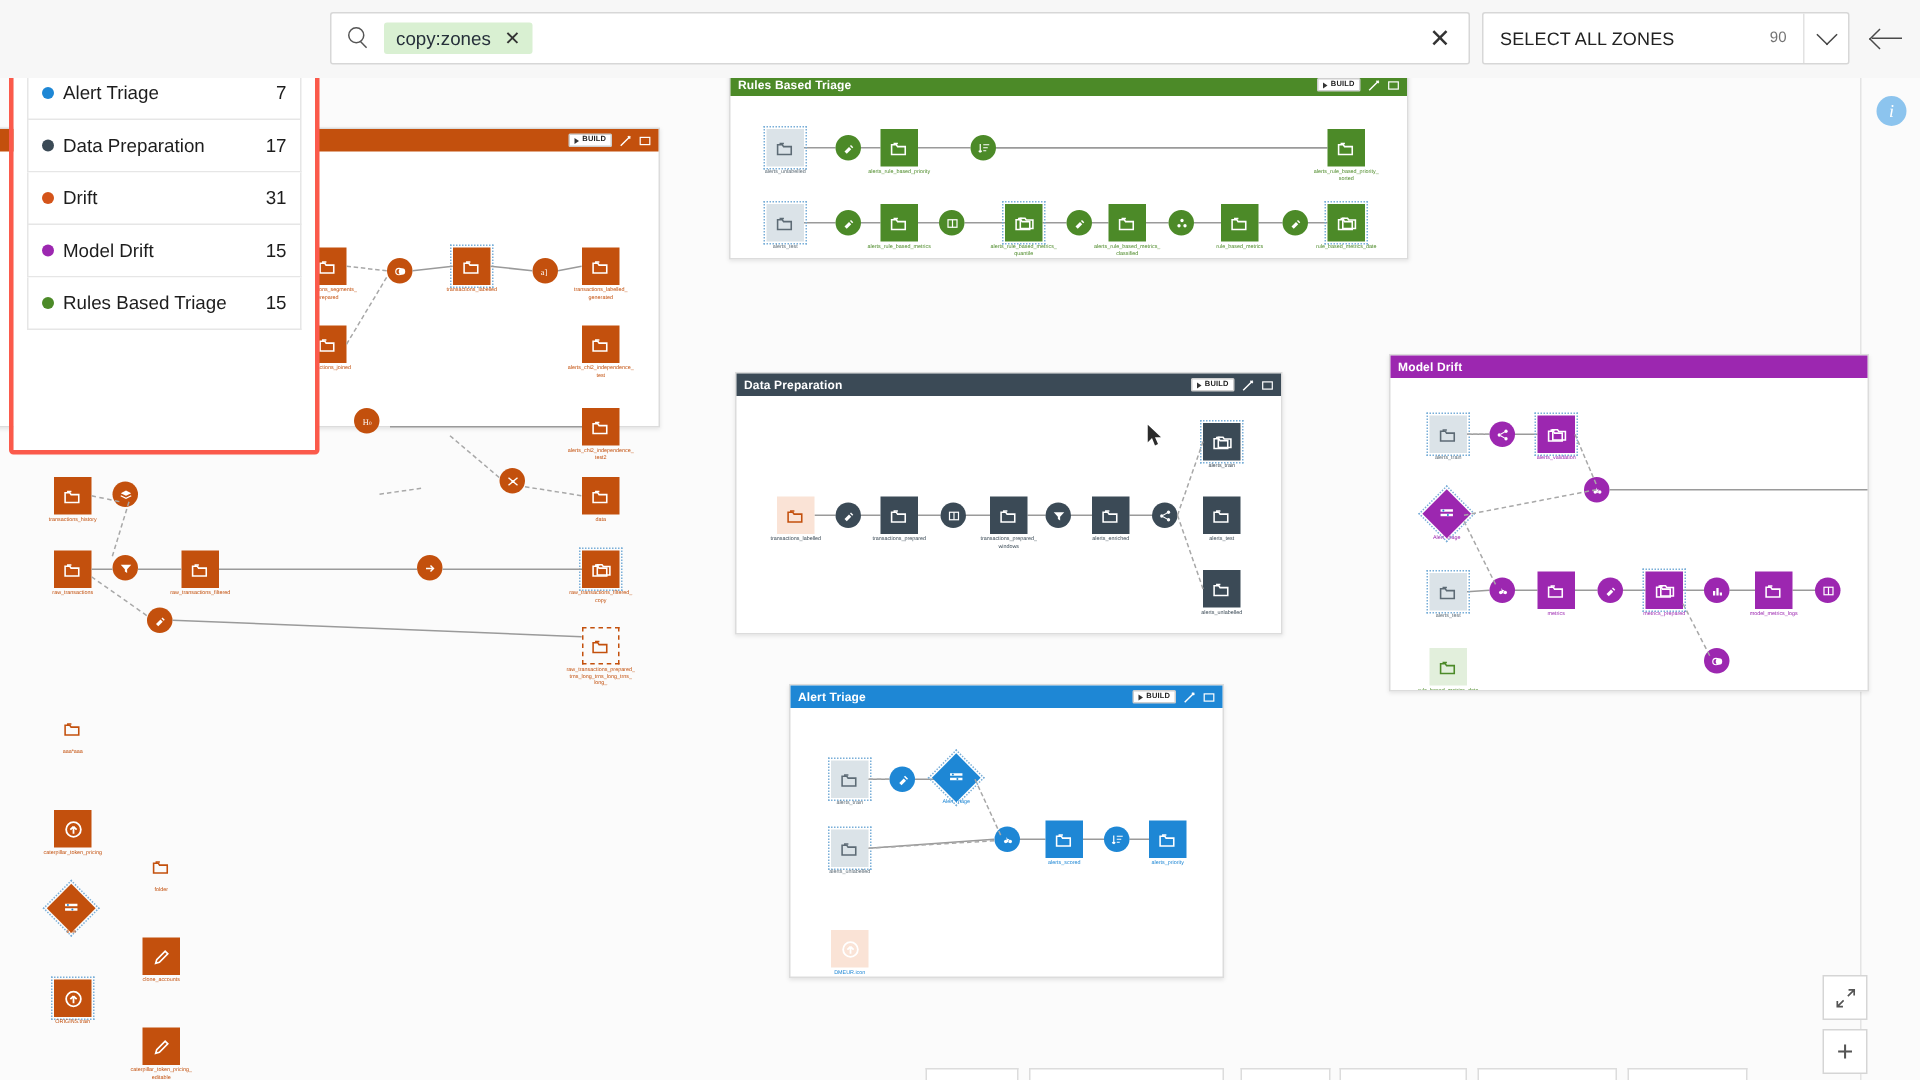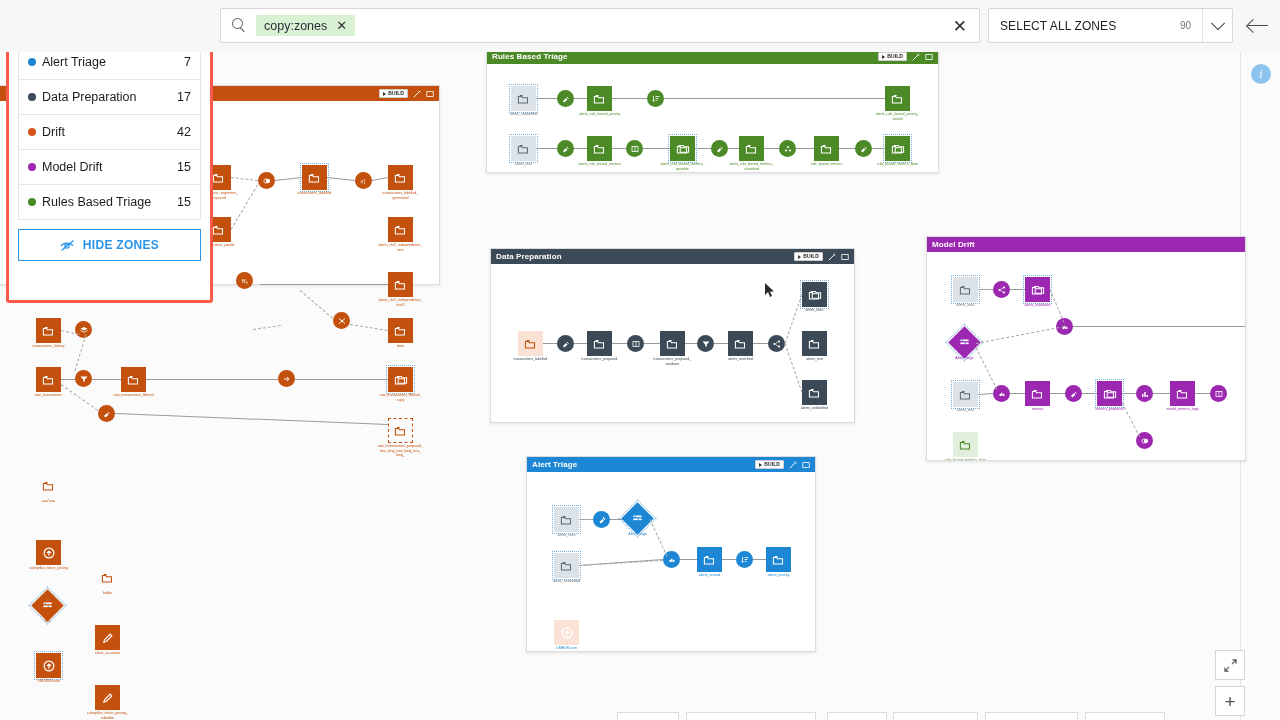--- a/index.html
+++ b/index.html
@@ -1012,38 +1012,28 @@
         <span class="zcount">7</span>
       </div>
       <div class="zrow">
         <span class="dot" style="background:#3b4a56"></span>
         <span class="zname">Data Preparation</span>
         <span class="zcount">17</span>
       </div>
       <div class="zrow">
         <span class="dot" style="background:#d4541a"></span>
         <span class="zname">Drift</span>
-        <span class="zcount">42</span>
+        <span class="zcount">31</span>
       </div>
       <div class="zrow">
         <span class="dot" style="background:#9c27b0"></span>
         <span class="zname">Model Drift</span>
         <span class="zcount">15</span>
       </div>
       <div class="zrow">
         <span class="dot" style="background:#4c8a28"></span>
         <span class="zname">Rules Based Triage</span>
         <span class="zcount">15</span>
       </div>
     </div>
 
-  <div class="hidebtn">
-    <span class="eye-slash">
-      <svg width="16" height="14" viewBox="0 0 16 14">
-        <path d="M1 8 C3.5 4.2, 10.5 4.2, 13 8" stroke="#2c94e8" stroke-width="1.2" fill="none"></path>
-        <circle cx="7" cy="8" r="2.1" stroke="#2c94e8" stroke-width="1.2" fill="none"></circle>
-        <path d="M1.5 12.5 L13.5 2.5" stroke="#2c94e8" stroke-width="1.2"></path>
-      </svg>
-    </span>
-    <span>HIDE ZONES</span>
-  </div>
 </div>
 <div class="zones-outline"></div>
 
 </body></html>

